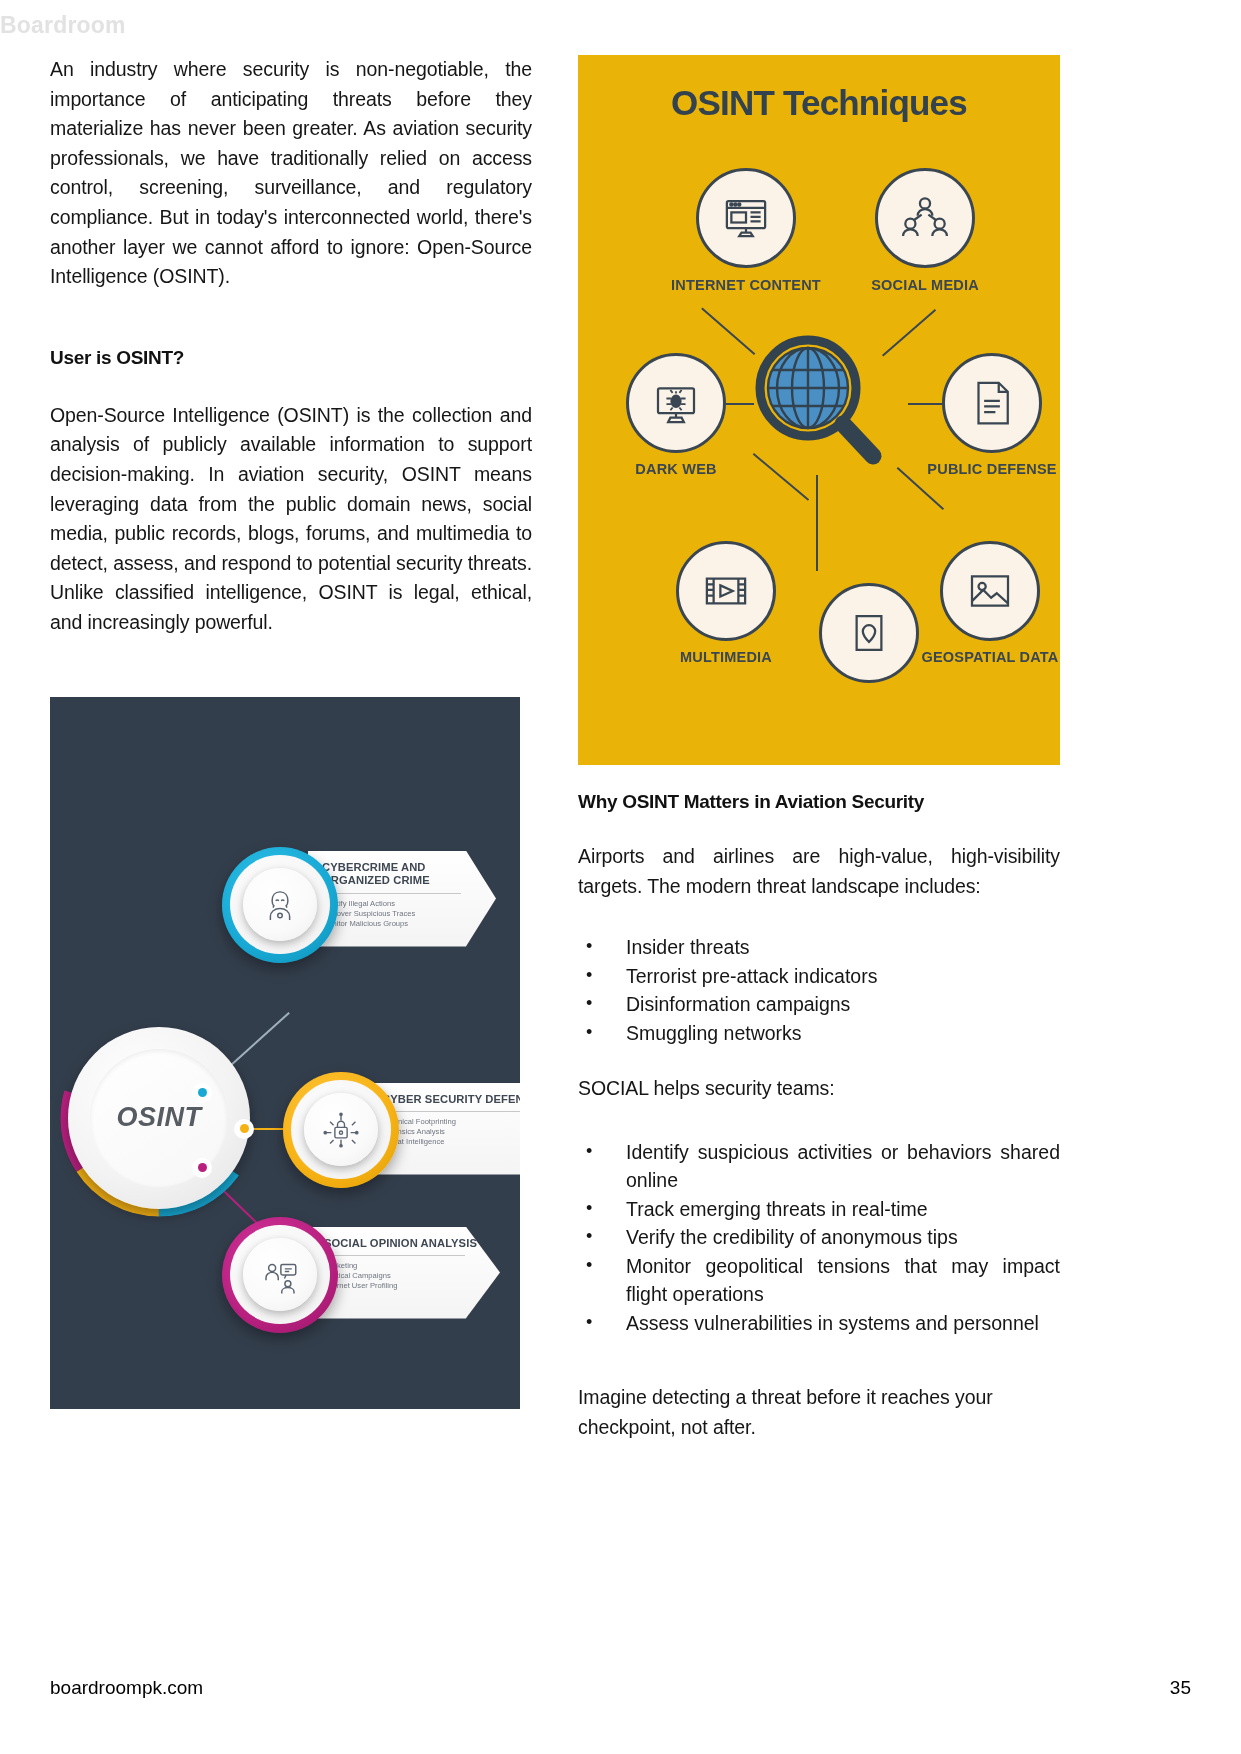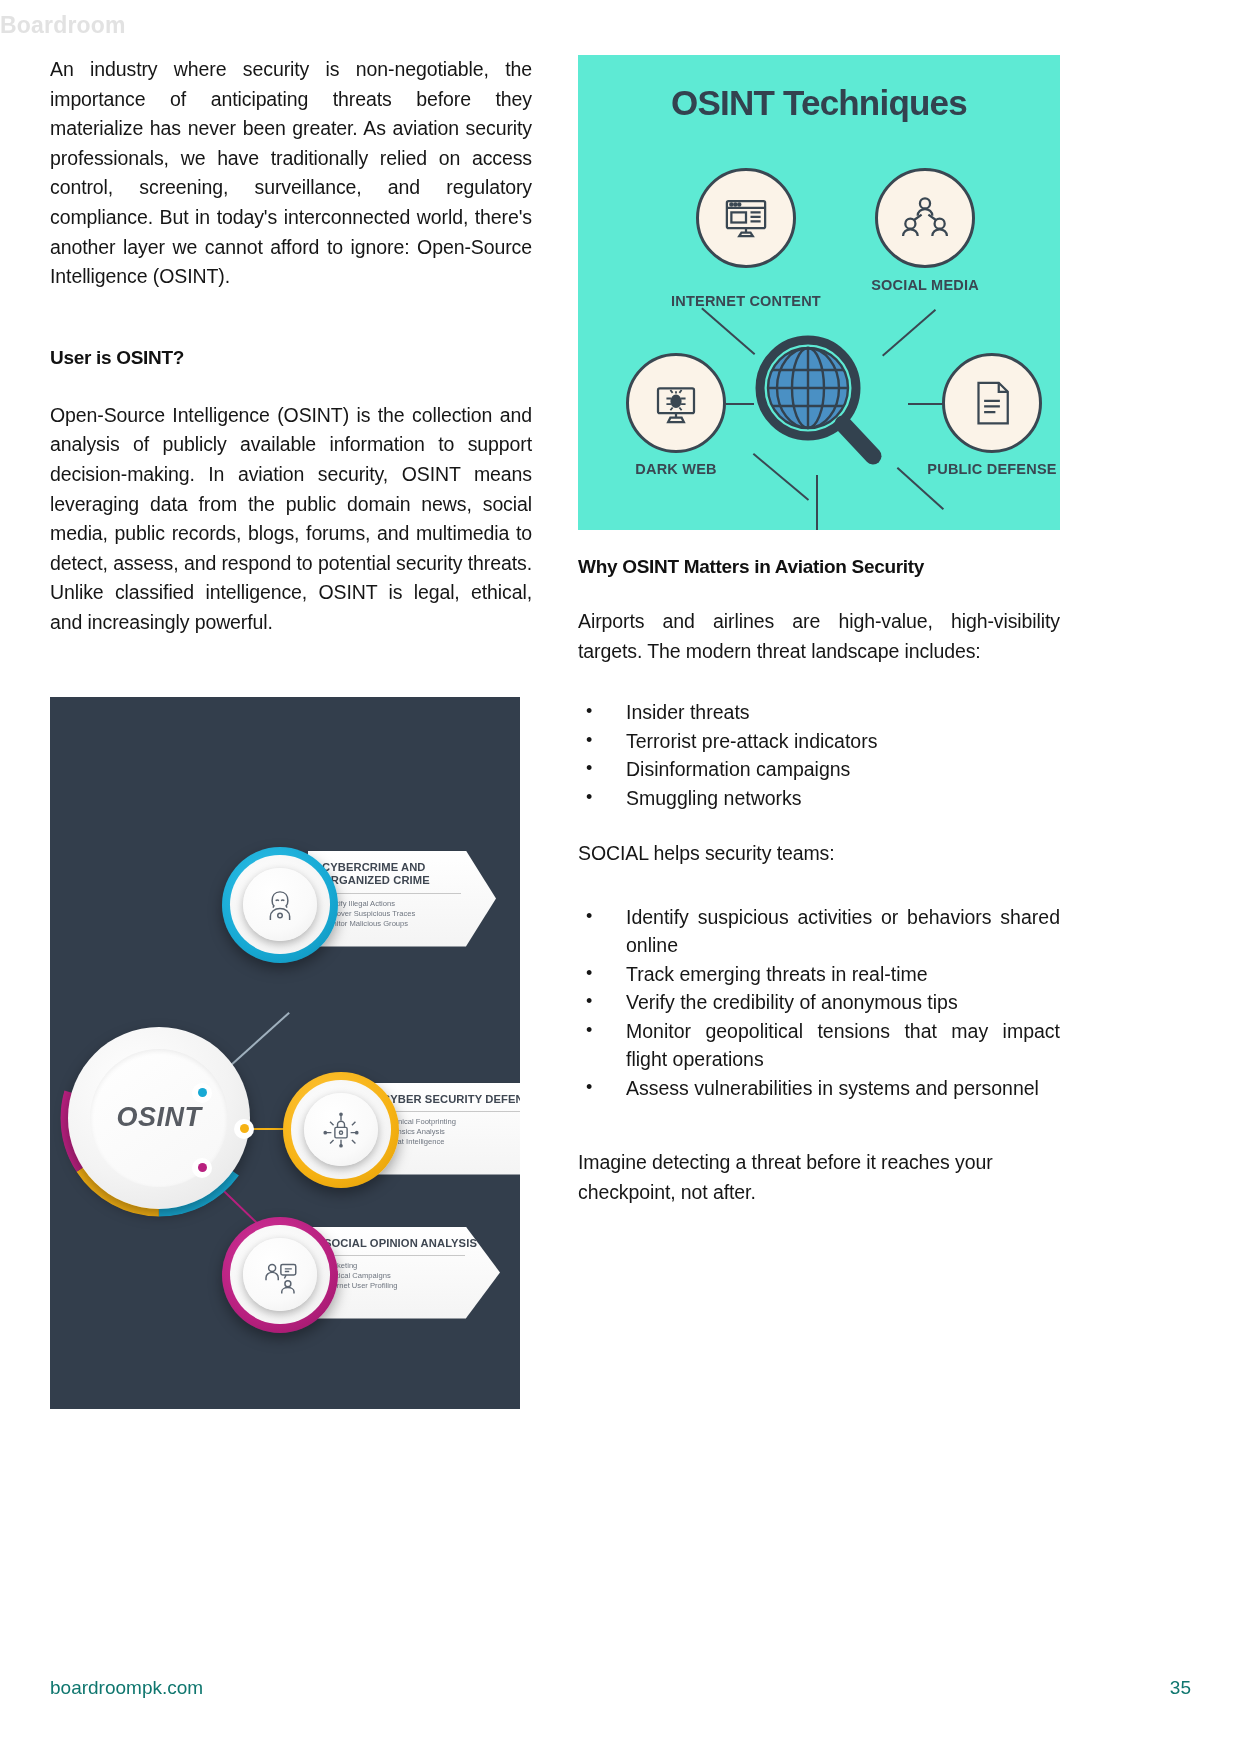--- a/index.html
+++ b/index.html
@@ -76,22 +76,22 @@
     font-size: 18px;
     color: #161616;
   }
   ul.bullets.wrap li { text-align: justify; }
   ul.bullets.wrap li:last-child { margin-bottom: 0; }
 
   
   .infographic {
     position: relative;
     width: 482px;
-    height: 475px;
-    background: #5eead4;
+    height: 710px;
+    background: #eab308;
     overflow: hidden;
   }
   .info-title {
     position: absolute;
     top: 28px; left: 0; right: 0;
     text-align: center;
     font-size: 35px;
     font-weight: bold;
     color: #33424f;
     letter-spacing: -0.8px;
@@ -219,21 +219,21 @@
 
   
   .footer {
     position: absolute;
     left: 50px; right: 50px;
     bottom: 55px;
     display: flex;
     justify-content: space-between;
     align-items: center;
     font-size: 19px;
-    color: #0f766e;
+    color: #000000;
   }
   .footer .fnum { font-size: 19px; }
 </style>
 </head>
 <body>
 
 <div class="page-header">Boardroom</div>
 
 <div class="page">
 
@@ -370,21 +370,21 @@
           <rect x="7" y="9" width="34" height="24" rx="1.5"></rect>
           <path d="M7 15h34"></path>
           <circle cx="11" cy="12" r="1" fill="#3a4752"></circle>
           <circle cx="14.5" cy="12" r="1" fill="#3a4752"></circle>
           <circle cx="18" cy="12" r="1" fill="#3a4752"></circle>
           <rect x="11" y="19" width="13" height="9"></rect>
           <path d="M28 19h9M28 23h9M28 27h9"></path>
           <path d="M24 33v4M18 40h12l-2-3h-8z"></path>
         </svg>
       </div>
-      <div class="node-label" style="left:48px; top:222px; width:240px;margin-top:16px;">INTERNET CONTENT</div>
+      <div class="node-label" style="left:48px; top:222px; width:240px;">INTERNET CONTENT</div>
 
       <div class="node" style="left:297px; top:113px;">
         <svg viewBox="0 0 48 48" fill="none" stroke="#3a4752" stroke-width="2">
           <circle cx="24" cy="11" r="4.5"></circle>
           <path d="M17.5 22c0-3.6 2.9-6 6.5-6s6.5 2.4 6.5 6"></path>
           <circle cx="11" cy="29" r="4.5"></circle>
           <path d="M4.5 40c0-3.6 2.9-6 6.5-6s6.5 2.4 6.5 6"></path>
           <circle cx="37" cy="29" r="4.5"></circle>
           <path d="M30.5 40c0-3.6 2.9-6 6.5-6s6.5 2.4 6.5 6"></path>
           <path d="M21 21l-7 5M27 21l7 5"></path>

